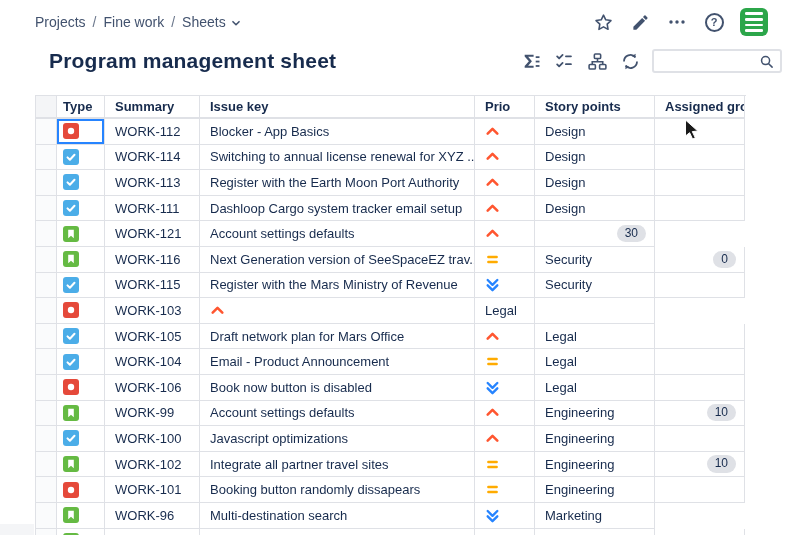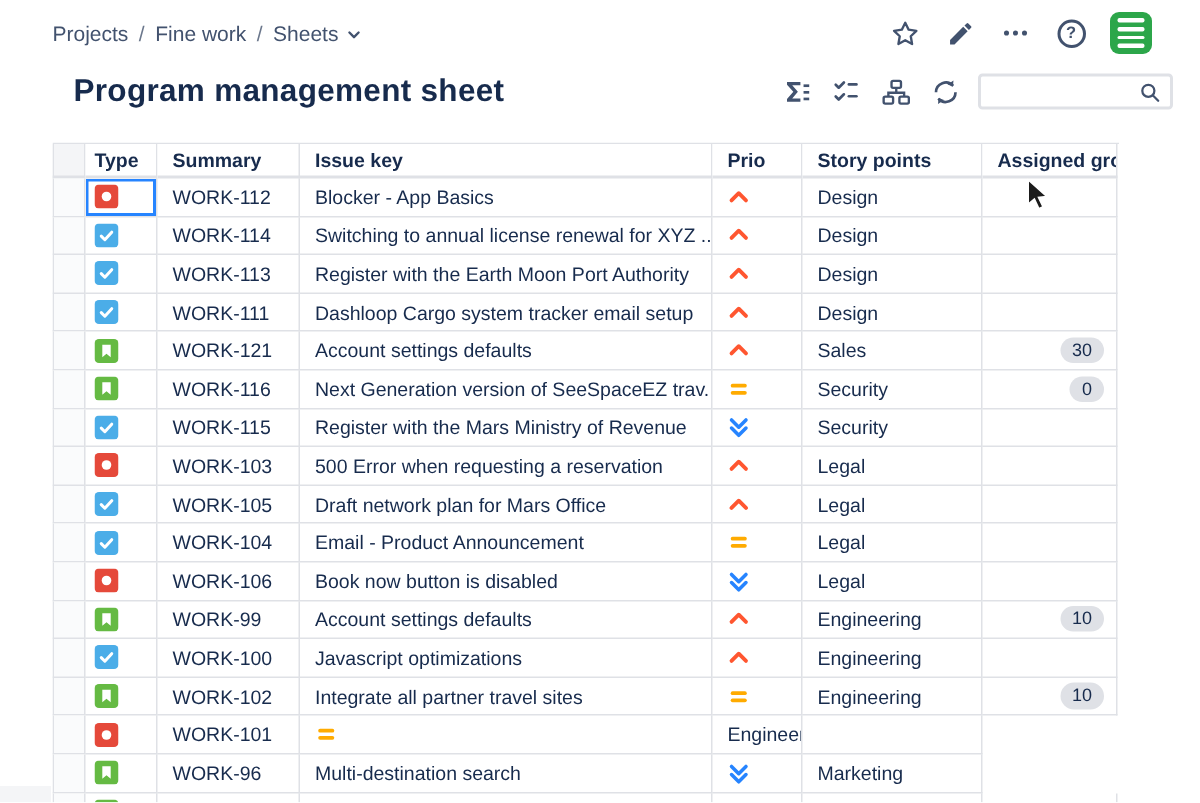--- a/index.html
+++ b/index.html
@@ -267,21 +267,20 @@
           </div>
           <div class="td">WORK-121</div>
           <div class="td">Account settings defaults</div>
           <div class="td prio">
             <span class="prio-icon">
               <svg width="15" height="15" viewBox="0 0 14 14">
                 <path d="M2.5 9L7 4.5 11.5 9" stroke="#FF5630" stroke-width="2.4" fill="none" stroke-linecap="round" stroke-linejoin="round"></path>
               </svg>
             </span>
           </div>
-          <div class="td">Sales</div>
           <div class="td points">
             <span class="badge">30</span>
           </div>
         </div>
         <div class="tr">
           <div class="td gutter"></div>
           <div class="td type">
             <span class="type-icon">
               <svg width="16" height="16" viewBox="0 0 16 16">
                 <rect width="16" height="16" rx="3" fill="#65BA43"></rect>
@@ -331,21 +330,20 @@
           <div class="td gutter"></div>
           <div class="td type">
             <span class="type-icon">
               <svg width="16" height="16" viewBox="0 0 16 16">
                 <rect width="16" height="16" rx="3" fill="#E5493A"></rect>
                 <circle cx="8" cy="8" r="3.2" fill="#fff"></circle>
               </svg>
             </span>
           </div>
           <div class="td">WORK-103</div>
-          <div class="td">500 Error when requesting a reservation</div>
           <div class="td prio">
             <span class="prio-icon">
               <svg width="15" height="15" viewBox="0 0 14 14">
                 <path d="M2.5 9L7 4.5 11.5 9" stroke="#FF5630" stroke-width="2.4" fill="none" stroke-linecap="round" stroke-linejoin="round"></path>
               </svg>
             </span>
           </div>
           <div class="td">Legal</div>
           <div class="td points"></div>
         </div>
@@ -492,20 +490,21 @@
           <div class="td gutter"></div>
           <div class="td type">
             <span class="type-icon">
               <svg width="16" height="16" viewBox="0 0 16 16">
                 <rect width="16" height="16" rx="3" fill="#E5493A"></rect>
                 <circle cx="8" cy="8" r="3.2" fill="#fff"></circle>
               </svg>
             </span>
           </div>
           <div class="td">WORK-101</div>
+          <div class="td">Booking button randomly dissapears</div>
           <div class="td prio">
             <span class="prio-icon">
               <svg width="15" height="15" viewBox="0 0 14 14">
                 <rect x="2" y="3.6" width="10" height="2.3" rx="1.15" fill="#FFAB00"></rect>
                 <rect x="2" y="8.1" width="10" height="2.3" rx="1.15" fill="#FFAB00"></rect>
               </svg>
             </span>
           </div>
           <div class="td">Engineering</div>
           <div class="td points"></div>

